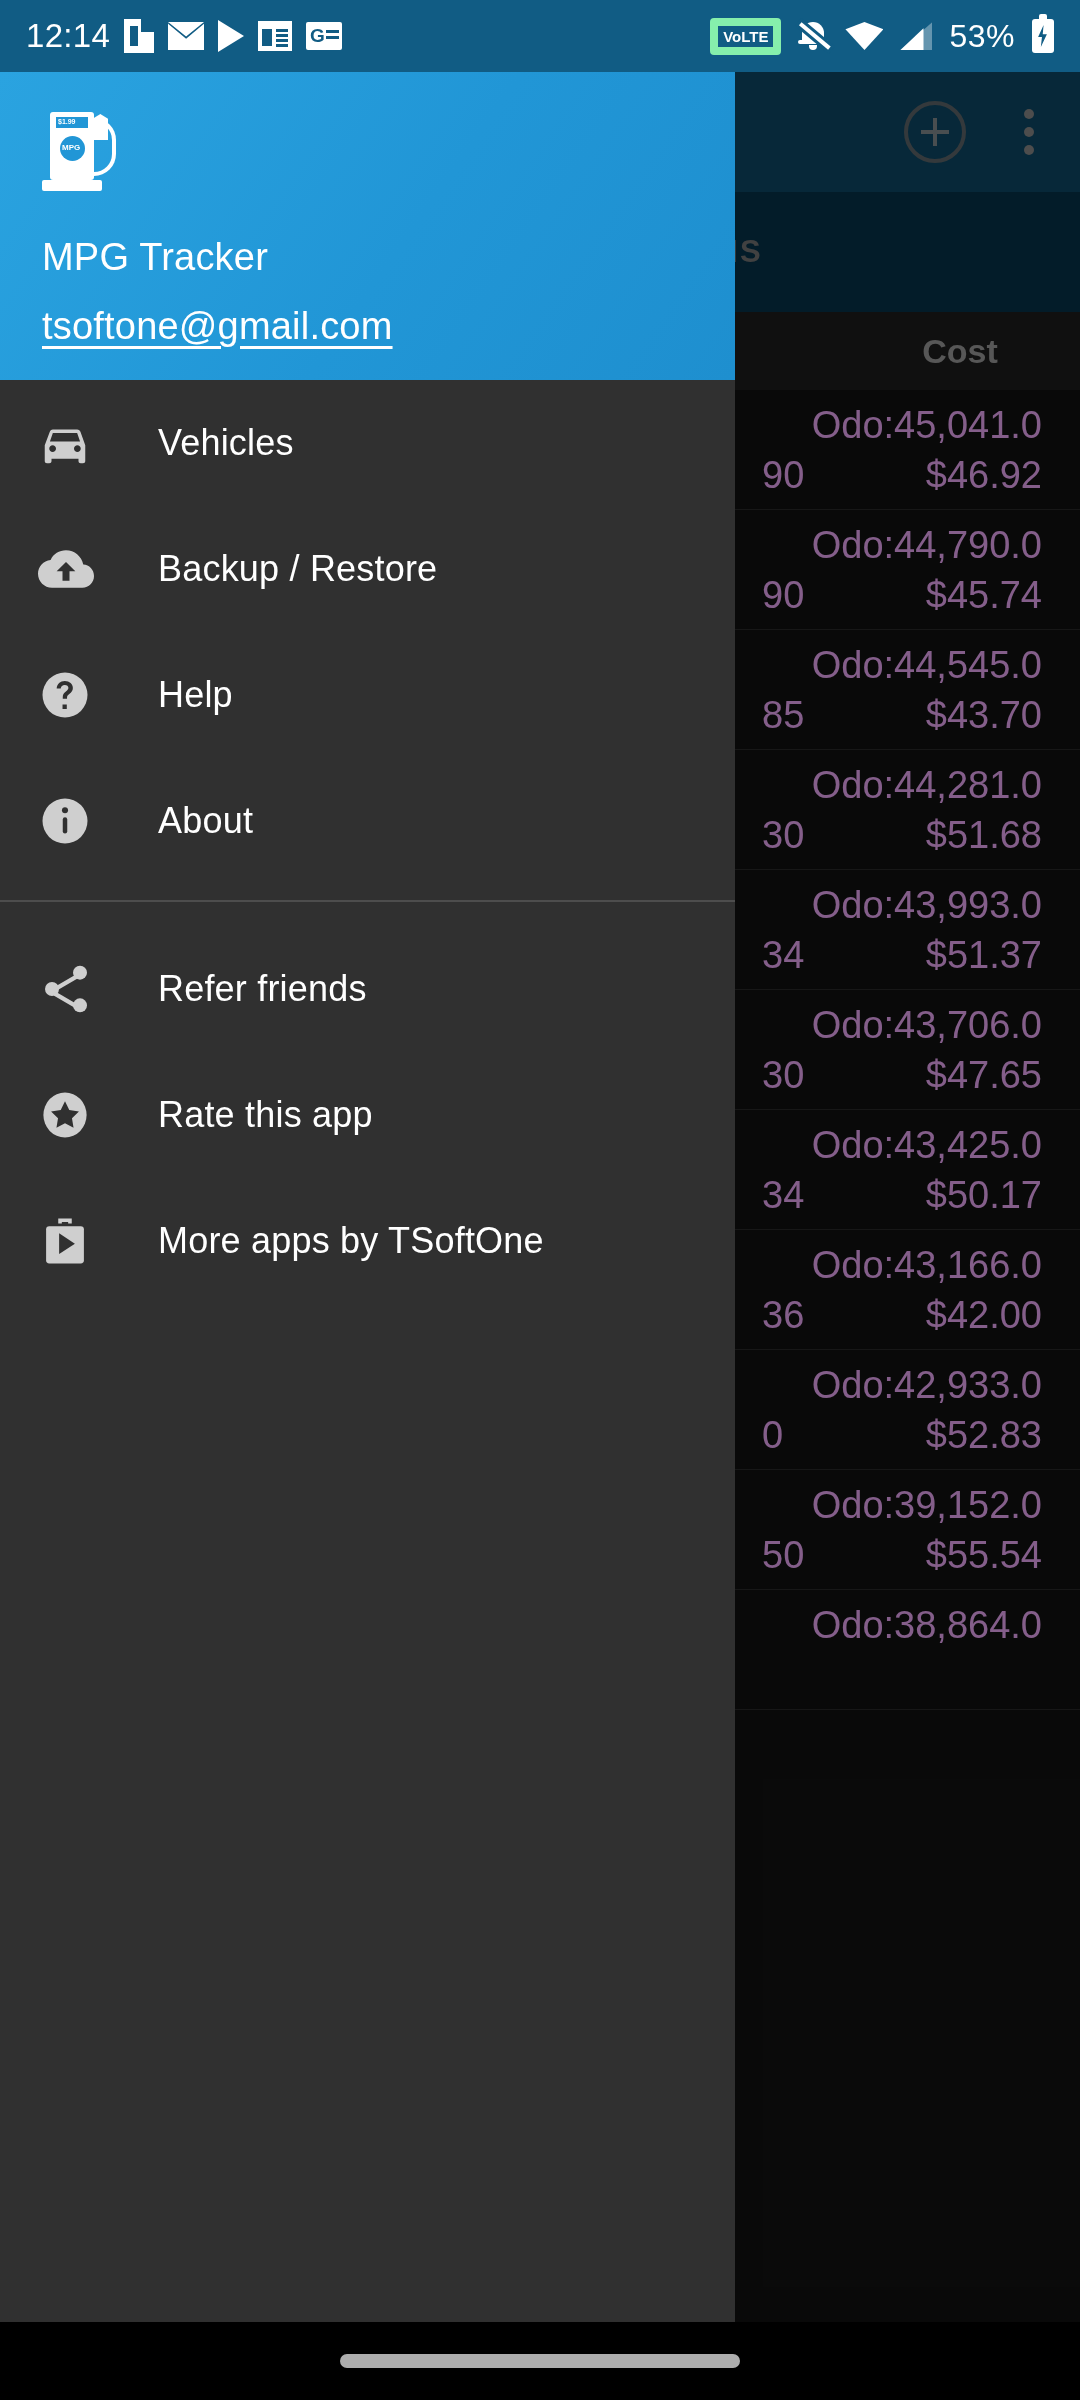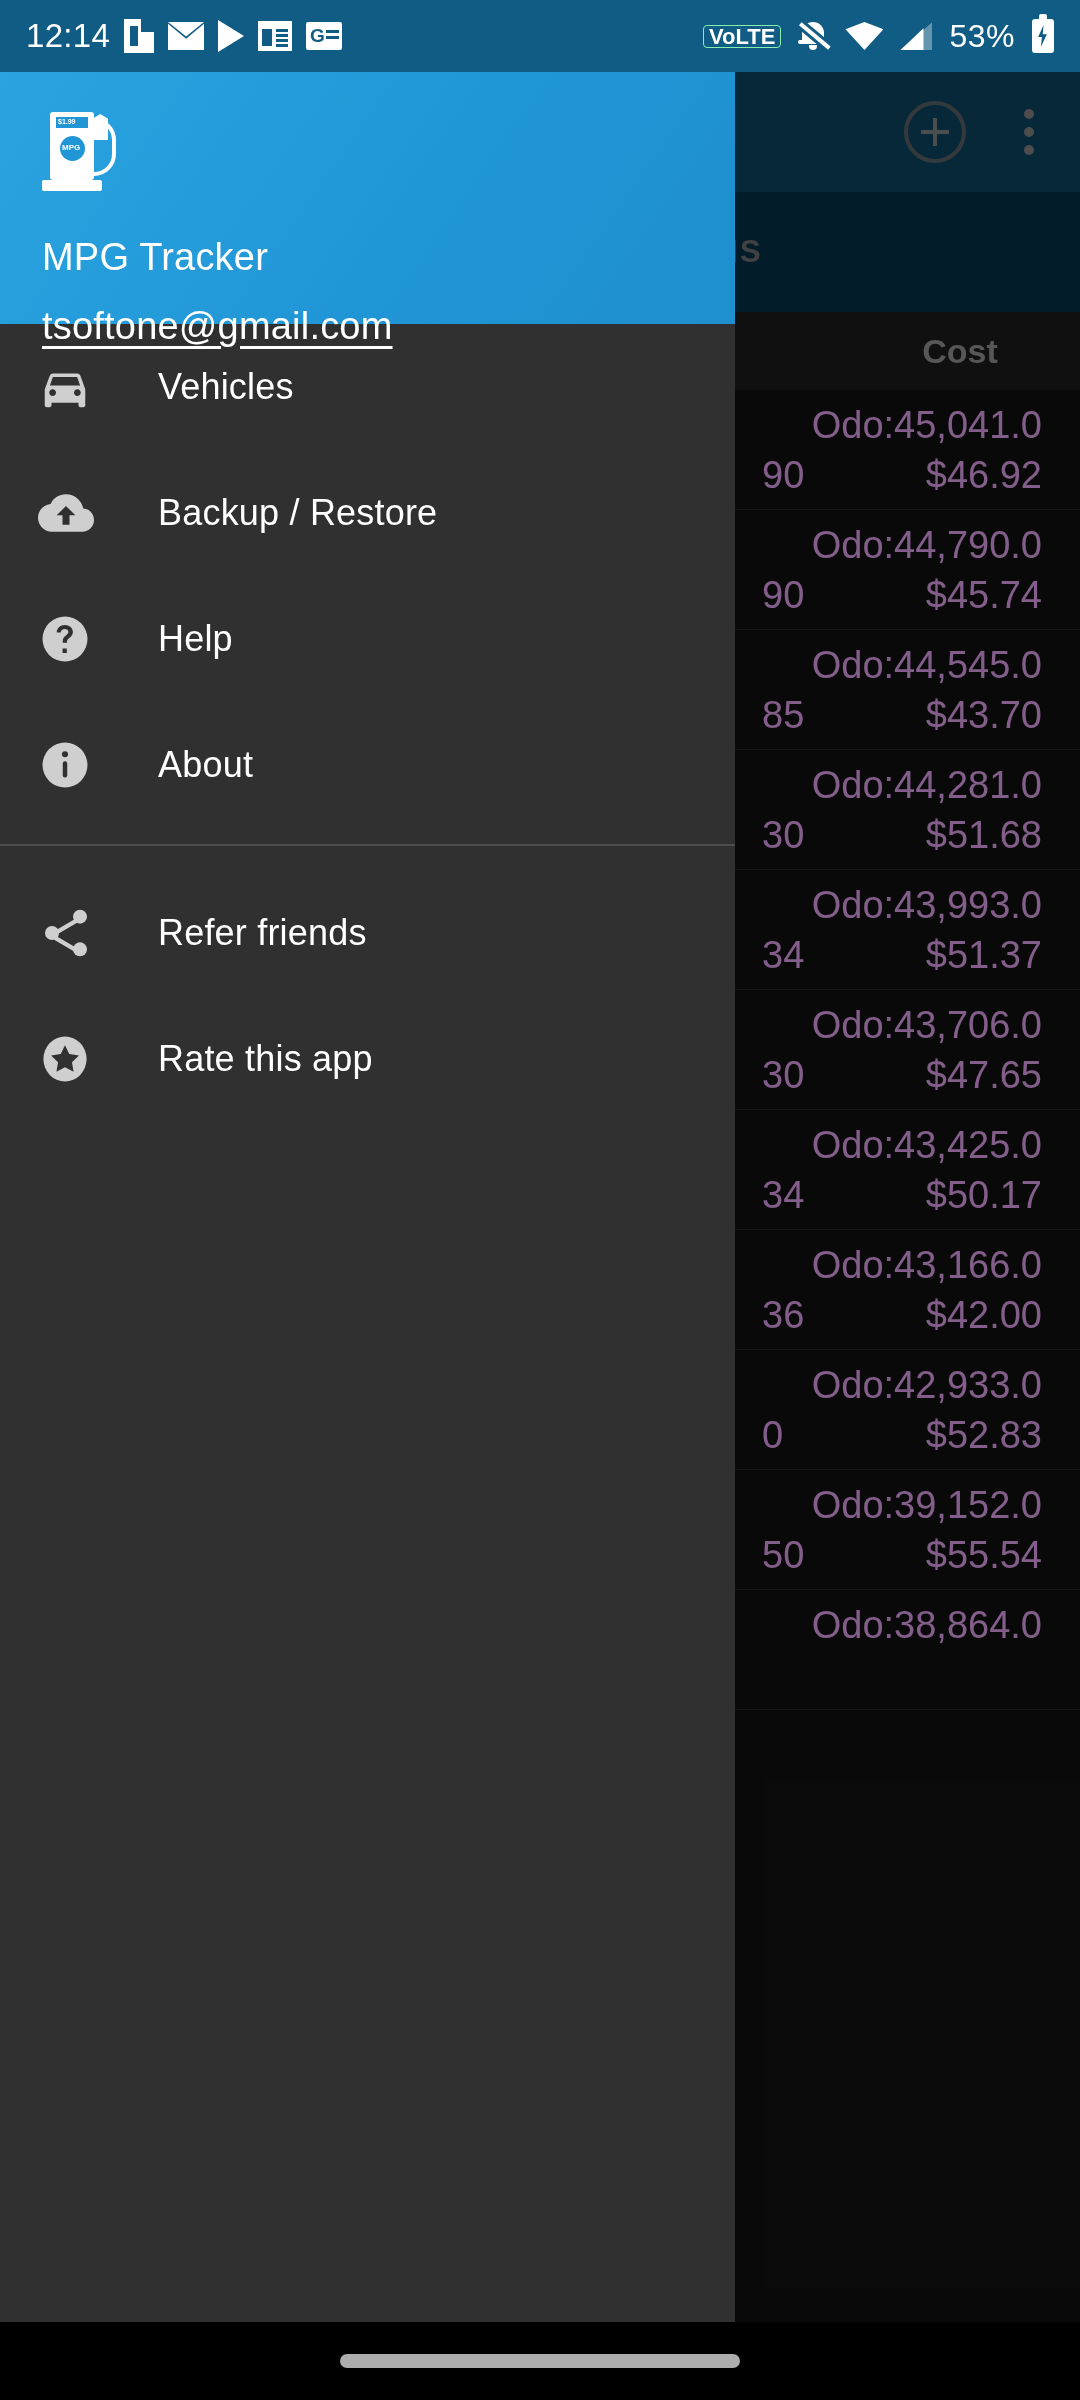--- a/index.html
+++ b/index.html
@@ -33,21 +33,21 @@
   .ico-news { width:34px;height:30px;background:#fff;position:relative; }
   .ico-news::before{content:"";position:absolute;left:4px;top:8px;width:10px;height:17px;background:#115C84;}
   .ico-news::after{content:"";position:absolute;left:18px;top:8px;width:12px;height:3px;background:#115C84;
     box-shadow:0 5px 0 #115C84, 0 10px 0 #115C84, 0 15px 0 #115C84;}
 
   .ico-gnews { width:36px;height:28px;background:#fff;border-radius:2px;position:relative;}
   .ico-gnews::before{content:"G";position:absolute;left:4px;top:2px;font-size:19px;color:#115C84;font-weight:700;line-height:24px;}
   .ico-gnews::after{content:"";position:absolute;left:20px;top:8px;width:13px;height:3px;background:#115C84;
     box-shadow:0 6px 0 #115C84;}
 
-  .ico-volte { border:1px solid #86efac;border-radius:4px;padding:1px 5px;font-size:22px;font-weight:700;letter-spacing:0;line-height:19px;}
+  .ico-volte { border:8px solid #86efac;border-radius:4px;padding:1px 5px;font-size:15px;font-weight:700;letter-spacing:0;line-height:19px;}
 
   .ico-bell { width:30px;height:32px;position:relative; }
   .ico-bell .bell{position:absolute;left:4px;top:2px;width:22px;height:20px;background:#fff;border-radius:11px 11px 0 0;}
   .ico-bell .lip{position:absolute;left:0px;top:20px;width:30px;height:4px;background:#fff;border-radius:2px;}
   .ico-bell .clap{position:absolute;left:11px;top:25px;width:8px;height:5px;background:#fff;border-radius:0 0 4px 4px;}
   .ico-bell .slash{position:absolute;left:-2px;top:14px;width:38px;height:3.5px;background:#fff;transform:rotate(40deg);
     box-shadow:0 0 0 3px #115C84;}
 
   .ico-wifi { width:38px;height:28px;background:#fff;clip-path:polygon(50% 100%, 0 26%, 50% 0, 100% 26%); }
   .ico-sig2 { width:32px;height:28px;position:relative;}
@@ -94,21 +94,21 @@
   
   #scrim { position:absolute; left:0; top:72px; width:1080px; height:2250px;
            background:rgba(0,0,0,.45); z-index:20; }
 
   
   #drawer {
     position:absolute; left:0; top:72px; width:735px; height:2250px;
     background:#303030; z-index:30; overflow:hidden;
   }
   #drawer-header {
-    height:252px; background:linear-gradient(125deg,#2AA3E0 0%,#2196D6 55%,#1E8FCF 100%);
+    height:308px; background:linear-gradient(125deg,#2AA3E0 0%,#2196D6 55%,#1E8FCF 100%);
     padding:34px 40px 0 42px; position:relative;
   }
   #pump-icon { width:76px; height:92px; position:relative; }
   #pump-icon .body{position:absolute;left:8px;top:6px;width:44px;height:68px;background:#fff;border-radius:3px;}
   #pump-icon .base{position:absolute;left:0px;top:74px;width:60px;height:11px;background:#fff;border-radius:2px;}
   #pump-icon .screen{position:absolute;left:14px;top:11px;width:32px;height:11px;background:#2196D6;}
   #pump-icon .screen::after{content:"$1.99";position:absolute;left:2px;top:-1px;font-size:7px;color:#fff;font-weight:700;line-height:12px;}
   #pump-icon .mpg{position:absolute;left:18px;top:30px;width:25px;height:25px;border-radius:50%;background:#2196D6;}
   #pump-icon .mpg::after{content:"MPG";position:absolute;left:2px;top:7px;font-size:8px;color:#fff;font-weight:700;}
   #pump-icon .hose{position:absolute;left:52px;top:12px;width:22px;height:58px;border:4px solid #fff;border-left:none;border-radius:0 30px 30px 0;}
@@ -335,20 +335,30 @@
         </div>
         <div class="menu-item">
           <div class="menu-icon">
             <svg width="54" height="54" viewBox="0 0 24 24">
               <ellipse class="gi" cx="12" cy="12" rx="9.6" ry="10"></ellipse>
               <path fill="#303030" d="M12 5.9l1.9 3.9 4.3.6-3.1 3 .7 4.3-3.8-2-3.8 2 .7-4.3-3.1-3 4.3-.6z"></path>
             </svg>
           </div>
           <div class="menu-label">Rate this app</div>
         </div>
+        <div class="menu-item">
+          <div class="menu-icon">
+            <svg width="54" height="56" viewBox="0 0 24 24">
+              <path class="gi" d="M9 2h6v2.2h-1.6V3.6h-2.8v.6H9z"></path>
+              <rect class="gi" x="3.6" y="5.4" width="16.8" height="16.6" rx="1.4"></rect>
+              <path fill="#303030" d="M9.4 8.6l7 4.6-7 4.6z"></path>
+            </svg>
+          </div>
+          <div class="menu-label">More apps by TSoftOne</div>
+        </div>
       </div>
   </div>
 
   <div id="statusbar">
     <div id="status-left">
       <div id="clock">12:14</div>
       <div class="ico-flip"></div>
       <div class="ico-gmail"></div>
       <div class="ico-play"></div>
       <div class="ico-news"></div>

